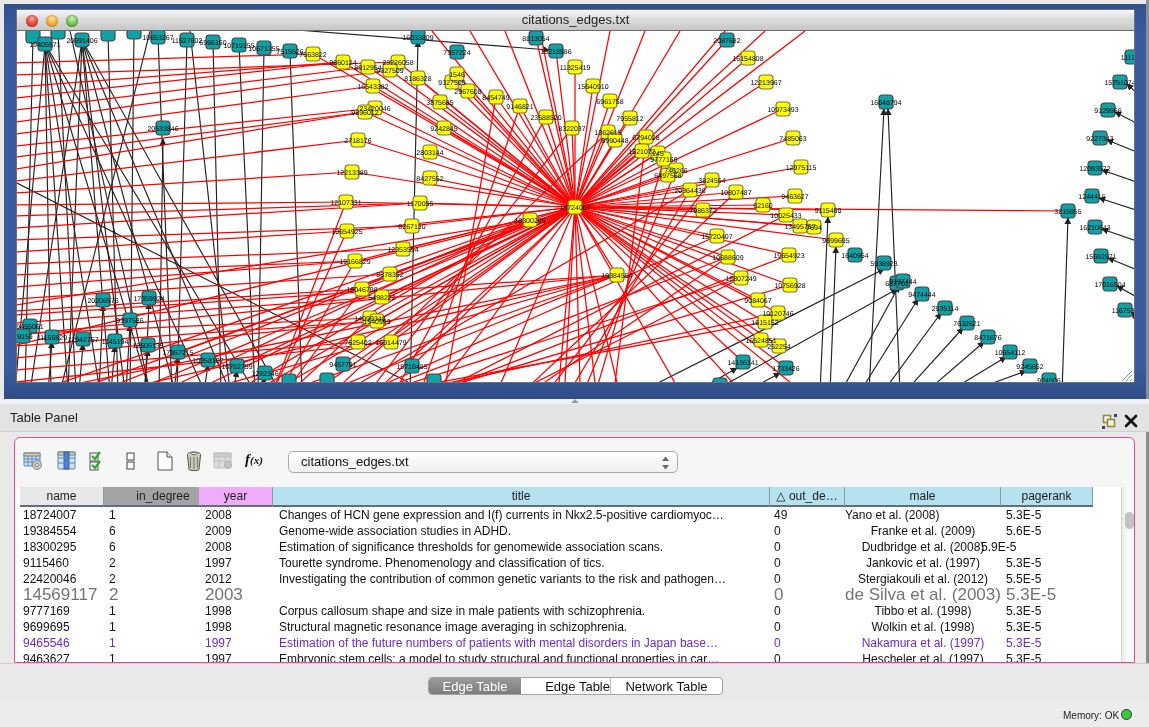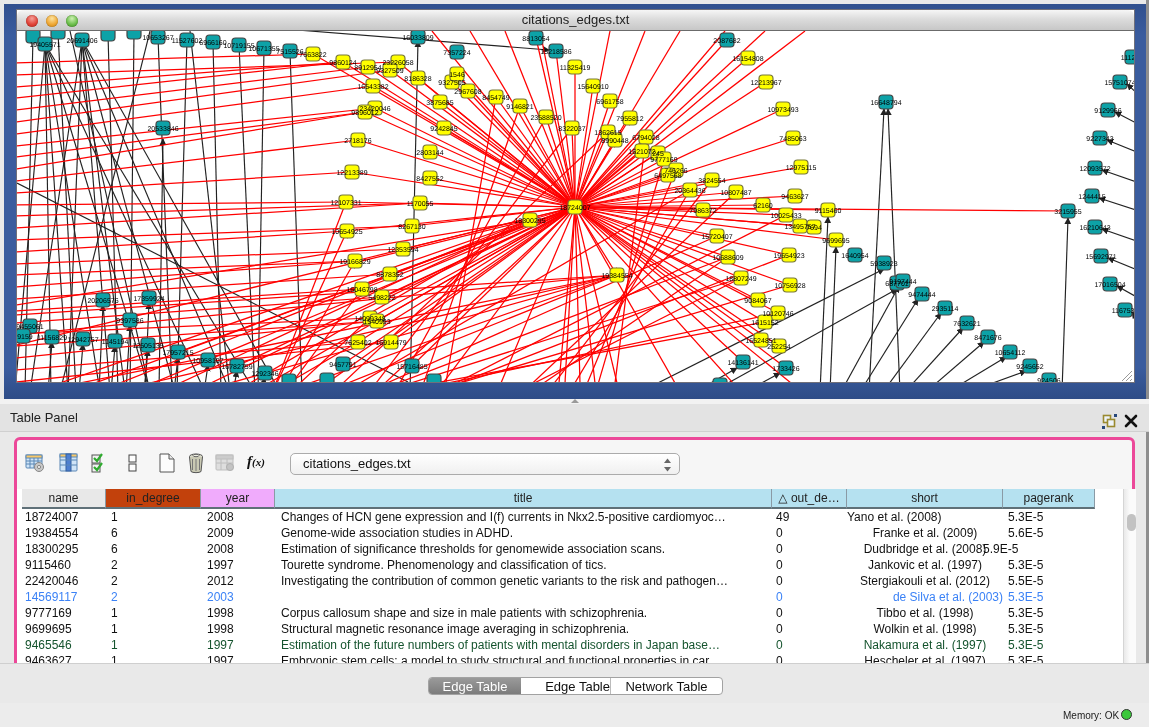--- a/index.html
+++ b/index.html
@@ -565,21 +565,21 @@
     <rect x="1.5" y="1.5" width="7" height="7" fill="#eef4fa" stroke="#9a8a30" stroke-width="1.6"></rect>
     <rect x="5.5" y="5.5" width="7" height="7" fill="#eef4fa" stroke="#9a8a30" stroke-width="1.6"></rect>
     <rect x="12" y="0" width="3" height="3" fill="#27477a"></rect>
       <rect x="0" y="12" width="3" height="3" fill="#27477a"></rect>
   </svg>
   <svg class="abs" style="left:1124px;top:10px" width="14" height="14" viewBox="0 0 14 14">
     <path d="M2 2L12 12M12 2L2 12" stroke="#111" stroke-width="2.6" stroke-linecap="round"></path>
   </svg>
 </div>
 
-<div class="abs" style="left:14px;top:437px;width:1121px;height:226px;background:#f6f6f6;border:3px solid #ec4899;border-radius:6px 6px 0 0;box-sizing:border-box;">
+<div class="abs" style="left:14px;top:437px;width:1121px;height:226px;background:#f6f6f6;border:1px solid #ec4899;border-radius:6px 6px 0 0;box-sizing:border-box;">
 
 <svg width="22" height="22" style="position:absolute;left:7px;top:12px" viewBox="0 0 22 22">
       <rect x="2" y="3" width="16" height="13" rx="1" fill="#cfe4f7" stroke="#5b87b5"></rect>
       <rect x="2" y="3" width="16" height="3" fill="#f9c968" stroke="#5b87b5"></rect>
       <path d="M2 9h16M2 12h16M6 6v10M10 6v10M14 6v10" stroke="#5b87b5" stroke-width="1"></path>
       <circle cx="15" cy="15" r="4.5" fill="#c9c9c9" stroke="#888"></circle>
       <circle cx="15" cy="15" r="1.6" fill="#eee" stroke="#888"></circle>
     </svg>
 <svg width="22" height="22" style="position:absolute;left:41px;top:12px" viewBox="0 0 22 22">
       <rect x="2" y="2" width="17" height="17" rx="1" fill="#cfe4f7" stroke="#5b87b5"></rect>
@@ -619,25 +619,25 @@
     <div class="abs" style="left:12px;top:2px;font-size:13px;color:#111;">citations_edges.txt</div>
     <svg class="abs" style="right:7px;top:3.5px" width="9" height="14" viewBox="0 0 9 14">
       <path d="M4.5 0.5L8 5H1z" fill="#666"></path>
         <path d="M4.5 13.5L1 9h7z" fill="#666"></path>
     </svg>
   </div>
 
   <div class="abs" style="left:0px;top:49px;width:1119px;height:175px;background:#fff;overflow:hidden;">
     <div style="position:absolute;left:0;top:0;width:1078px;height:20px;border-radius:10px;">
         <div style="position:absolute;left:5px;top:0;width:83px;height:18px;background:#e8e8e8;border-right:1px solid #8a9aa5;border-bottom:2px solid #5f7078;text-align:center;font-size:12px;line-height:18px;color:#222;">name</div>
-        <div style="position:absolute;left:89px;top:0;width:94px;height:18px;background:#c2410c;border-right:1px solid #8a9aa5;border-bottom:2px solid #5f7078;text-align:center;font-size:12px;line-height:18px;color:#222;">in_degree</div>
+        <div style="position:absolute;left:89px;top:0;width:94px;height:18px;background:#a3a3a3;border-right:1px solid #8a9aa5;border-bottom:2px solid #5f7078;text-align:center;font-size:12px;line-height:18px;color:#222;padding-left:12px;">in_degree</div>
         <div style="position:absolute;left:184px;top:0;width:73px;height:18px;background:#f0abfc;border-right:1px solid #8a9aa5;border-bottom:2px solid #5f7078;text-align:center;font-size:12px;line-height:18px;color:#222;">year</div>
         <div style="position:absolute;left:258px;top:0;width:496px;height:18px;background:#b5e1f0;border-right:1px solid #8a9aa5;border-bottom:2px solid #5f7078;text-align:center;font-size:12px;line-height:18px;color:#222;">title</div>
         <div style="position:absolute;left:755px;top:0;width:74px;height:18px;background:#b5e1f0;border-right:1px solid #8a9aa5;border-bottom:2px solid #5f7078;text-align:center;font-size:12px;line-height:18px;color:#222;">△ out_de…</div>
-        <div style="position:absolute;left:830px;top:0;width:155px;height:18px;background:#b5e1f0;border-right:1px solid #8a9aa5;border-bottom:2px solid #5f7078;text-align:center;font-size:12px;line-height:18px;color:#222;">short</div>
+        <div style="position:absolute;left:830px;top:0;width:155px;height:18px;background:#b5e1f0;border-right:1px solid #8a9aa5;border-bottom:2px solid #5f7078;text-align:center;font-size:12px;line-height:18px;color:#222;">male</div>
         <div style="position:absolute;left:986px;top:0;width:91px;height:18px;background:#b5e1f0;border-right:1px solid #8a9aa5;border-bottom:2px solid #5f7078;text-align:center;font-size:12px;line-height:18px;color:#222;">pagerank</div>
       </div>
       <div style="position:absolute;left:0;top:20px;width:1078px;height:16px;font-size:12px;line-height:16px;color:#111;white-space:nowrap;">
         <span style="position:absolute;left:8px;">18724007</span>
         <span style="position:absolute;left:94px;">1</span>
         <span style="position:absolute;left:190px;">2008</span>
         <span style="position:absolute;left:264px;">Changes of HCN gene expression and I(f) currents in Nkx2.5-positive cardiomyoc…</span>
         <span style="position:absolute;left:759px;">49</span>
         <span style="position:absolute;left:830px;width:156px;">Yano et al. (2008)</span>
         <span style="position:absolute;left:991px;">5.3E-5</span>
@@ -671,47 +671,47 @@
       </div>
       <div style="position:absolute;left:0;top:84px;width:1078px;height:16px;font-size:12px;line-height:16px;color:#111;white-space:nowrap;">
         <span style="position:absolute;left:8px;">22420046</span>
         <span style="position:absolute;left:94px;">2</span>
         <span style="position:absolute;left:190px;">2012</span>
         <span style="position:absolute;left:264px;">Investigating the contribution of common genetic variants to the risk and pathogen…</span>
         <span style="position:absolute;left:759px;">0</span>
         <span style="position:absolute;left:830px;width:156px;text-align:center;">Stergiakouli et al. (2012)</span>
         <span style="position:absolute;left:991px;">5.5E-5</span>
       </div>
-      <div style="position:absolute;left:0;top:100px;width:1078px;height:16px;font-size:12px;line-height:16px;color:#3b82f6;white-space:nowrap;">
+      <div style="position:absolute;left:0;top:100px;width:1078px;height:16px;font-size:17px;line-height:16px;color:#737373;white-space:nowrap;">
         <span style="position:absolute;left:8px;">14569117</span>
         <span style="position:absolute;left:94px;">2</span>
         <span style="position:absolute;left:190px;">2003</span>
         <span style="position:absolute;left:759px;">0</span>
-        <span style="position:absolute;left:830px;width:156px;text-align:right;">de Silva et al. (2003)</span>
+        <span style="position:absolute;left:830px;width:156px;text-align:left;">de Silva et al. (2003)</span>
         <span style="position:absolute;left:991px;">5.3E-5</span>
       </div>
       <div style="position:absolute;left:0;top:116px;width:1078px;height:16px;font-size:12px;line-height:16px;color:#111;white-space:nowrap;">
         <span style="position:absolute;left:8px;">9777169</span>
         <span style="position:absolute;left:94px;">1</span>
         <span style="position:absolute;left:190px;">1998</span>
         <span style="position:absolute;left:264px;">Corpus callosum shape and size in male patients with schizophrenia.</span>
         <span style="position:absolute;left:759px;">0</span>
         <span style="position:absolute;left:830px;width:156px;text-align:center;">Tibbo et al. (1998)</span>
         <span style="position:absolute;left:991px;">5.3E-5</span>
       </div>
       <div style="position:absolute;left:0;top:132px;width:1078px;height:16px;font-size:12px;line-height:16px;color:#111;white-space:nowrap;">
         <span style="position:absolute;left:8px;">9699695</span>
         <span style="position:absolute;left:94px;">1</span>
         <span style="position:absolute;left:190px;">1998</span>
         <span style="position:absolute;left:264px;">Structural magnetic resonance image averaging in schizophrenia.</span>
         <span style="position:absolute;left:759px;">0</span>
         <span style="position:absolute;left:830px;width:156px;text-align:center;">Wolkin et al. (1998)</span>
         <span style="position:absolute;left:991px;">5.3E-5</span>
       </div>
-      <div style="position:absolute;left:0;top:148px;width:1078px;height:16px;font-size:12px;line-height:16px;color:#14532d;white-space:nowrap;">
+      <div style="position:absolute;left:0;top:148px;width:1078px;height:16px;font-size:12px;line-height:16px;color:#6d28d9;white-space:nowrap;">
         <span style="position:absolute;left:8px;">9465546</span>
         <span style="position:absolute;left:94px;">1</span>
         <span style="position:absolute;left:190px;">1997</span>
         <span style="position:absolute;left:264px;">Estimation of the future numbers of patients with mental disorders in Japan base…</span>
         <span style="position:absolute;left:759px;">0</span>
         <span style="position:absolute;left:830px;width:156px;text-align:center;">Nakamura et al. (1997)</span>
         <span style="position:absolute;left:991px;">5.3E-5</span>
       </div>
       <div style="position:absolute;left:0;top:164px;width:1078px;height:16px;font-size:12px;line-height:16px;color:#111;white-space:nowrap;">
         <span style="position:absolute;left:8px;">9463627</span>

